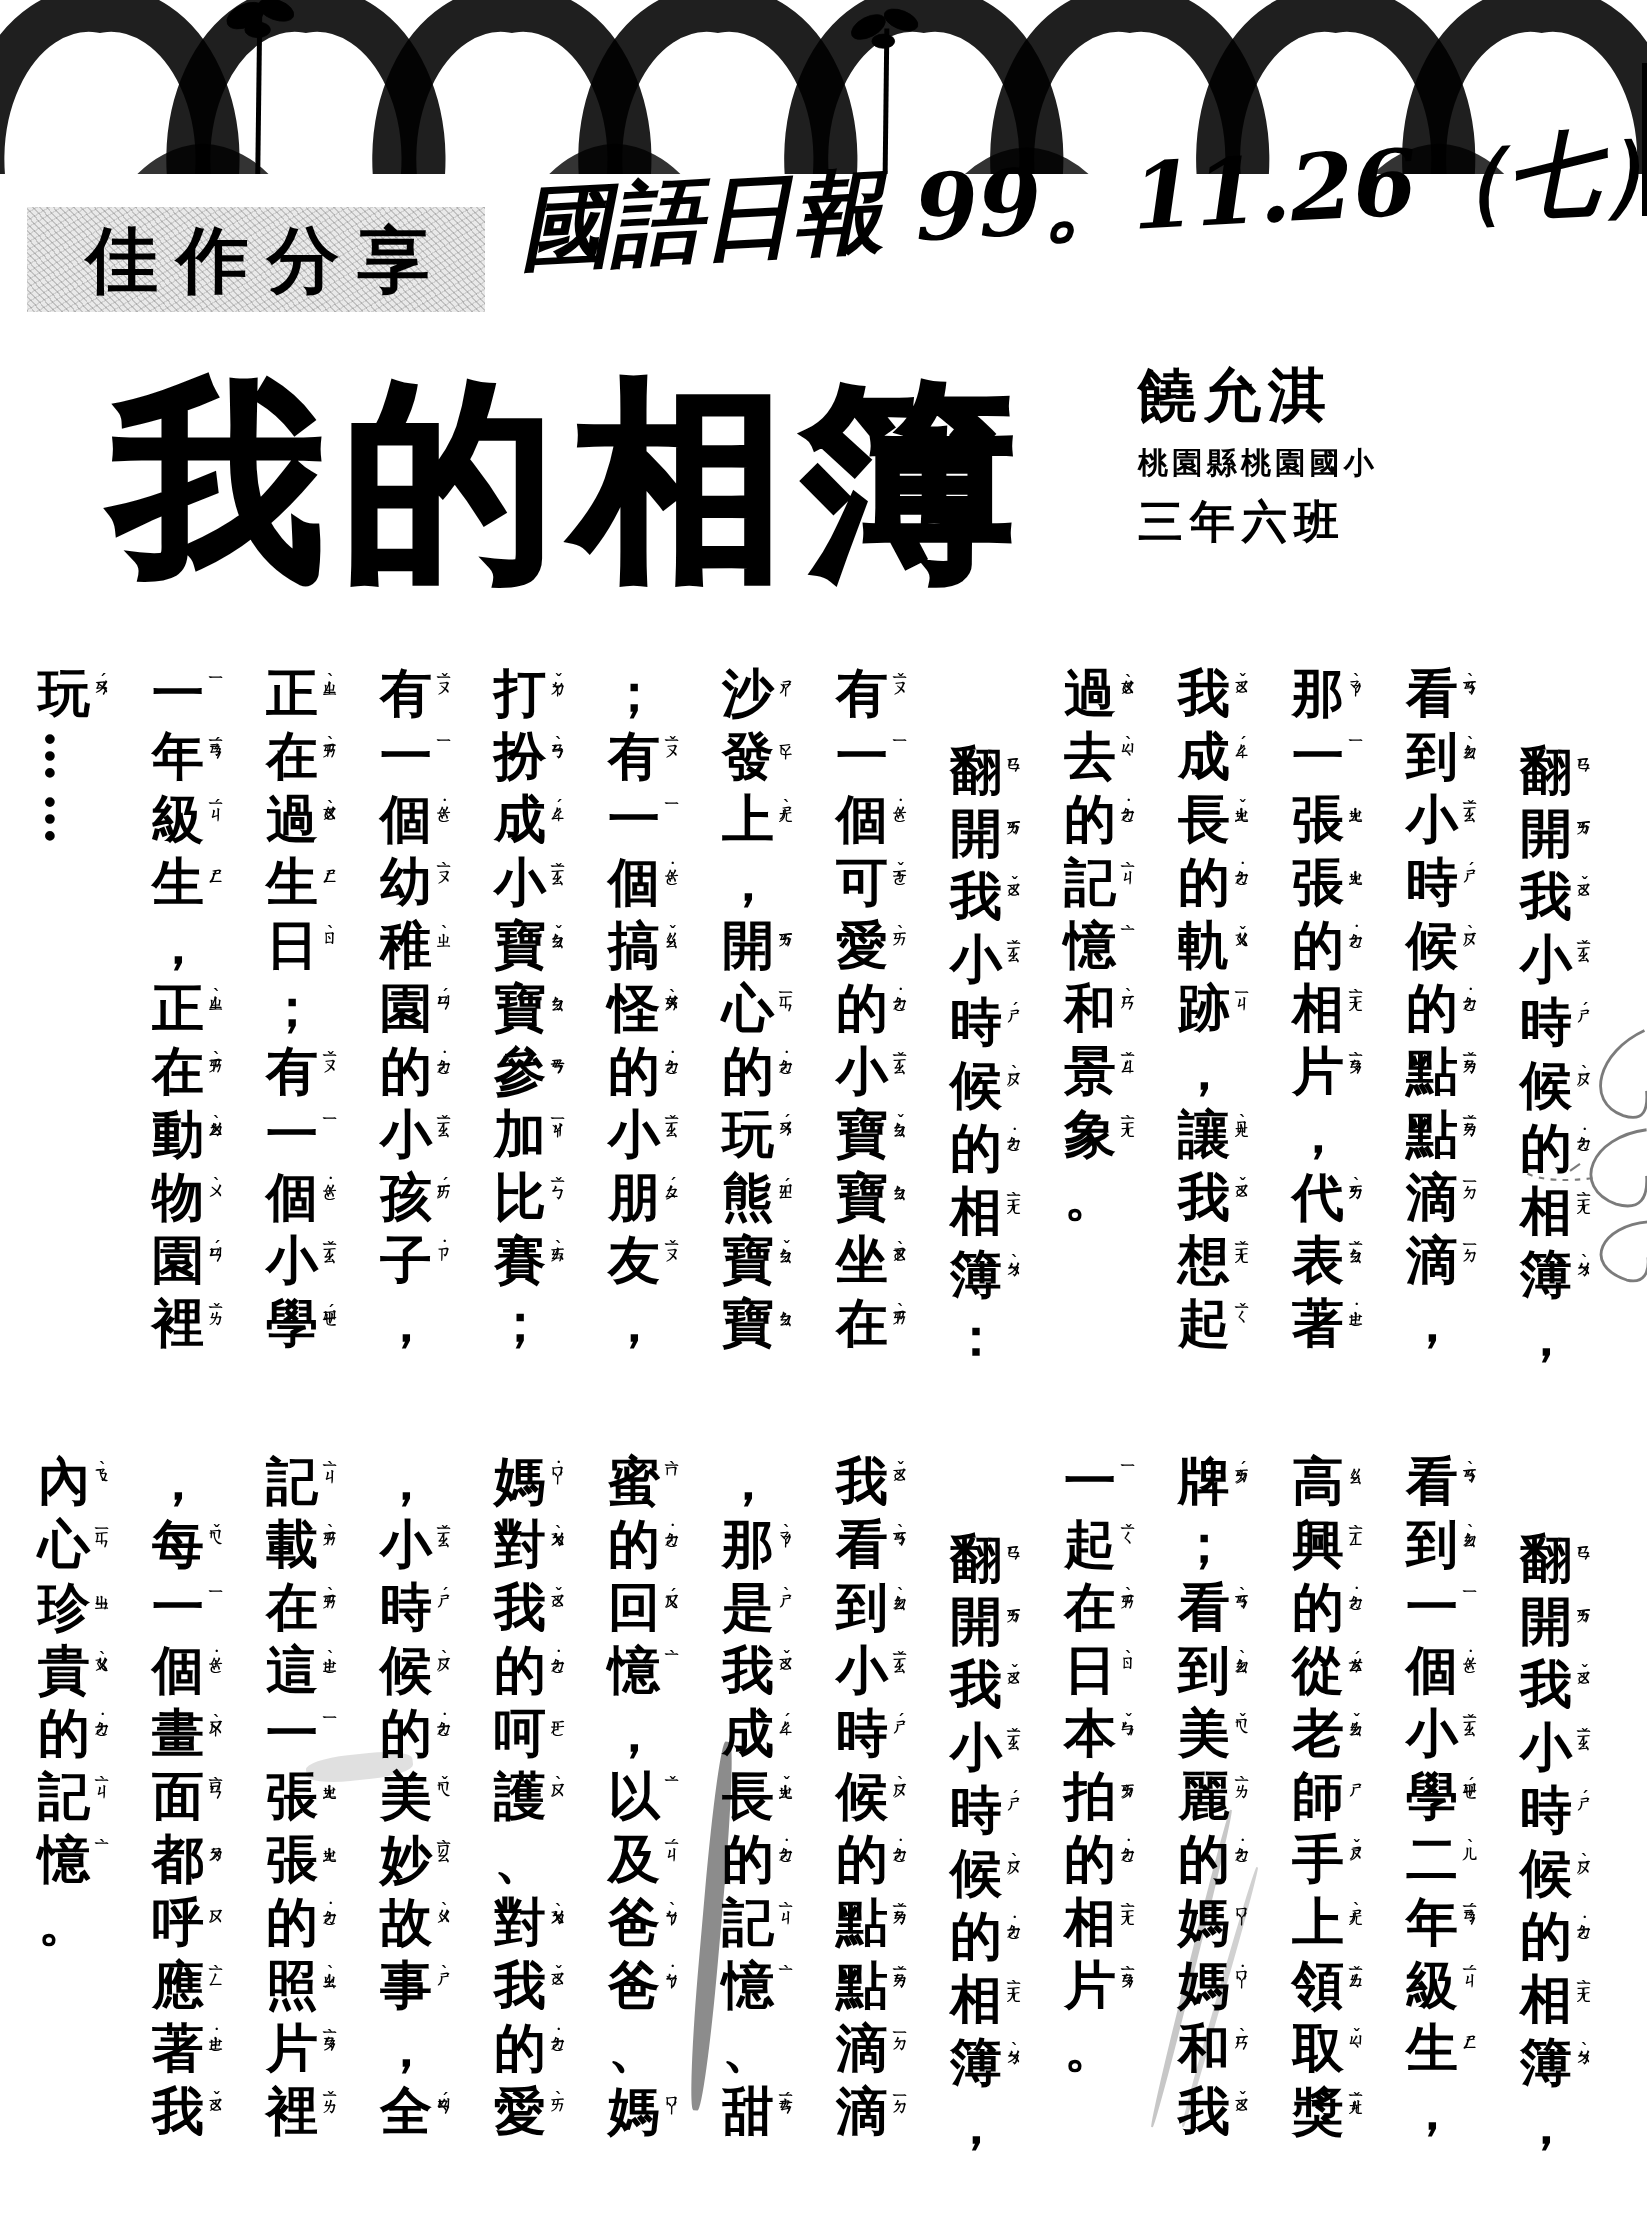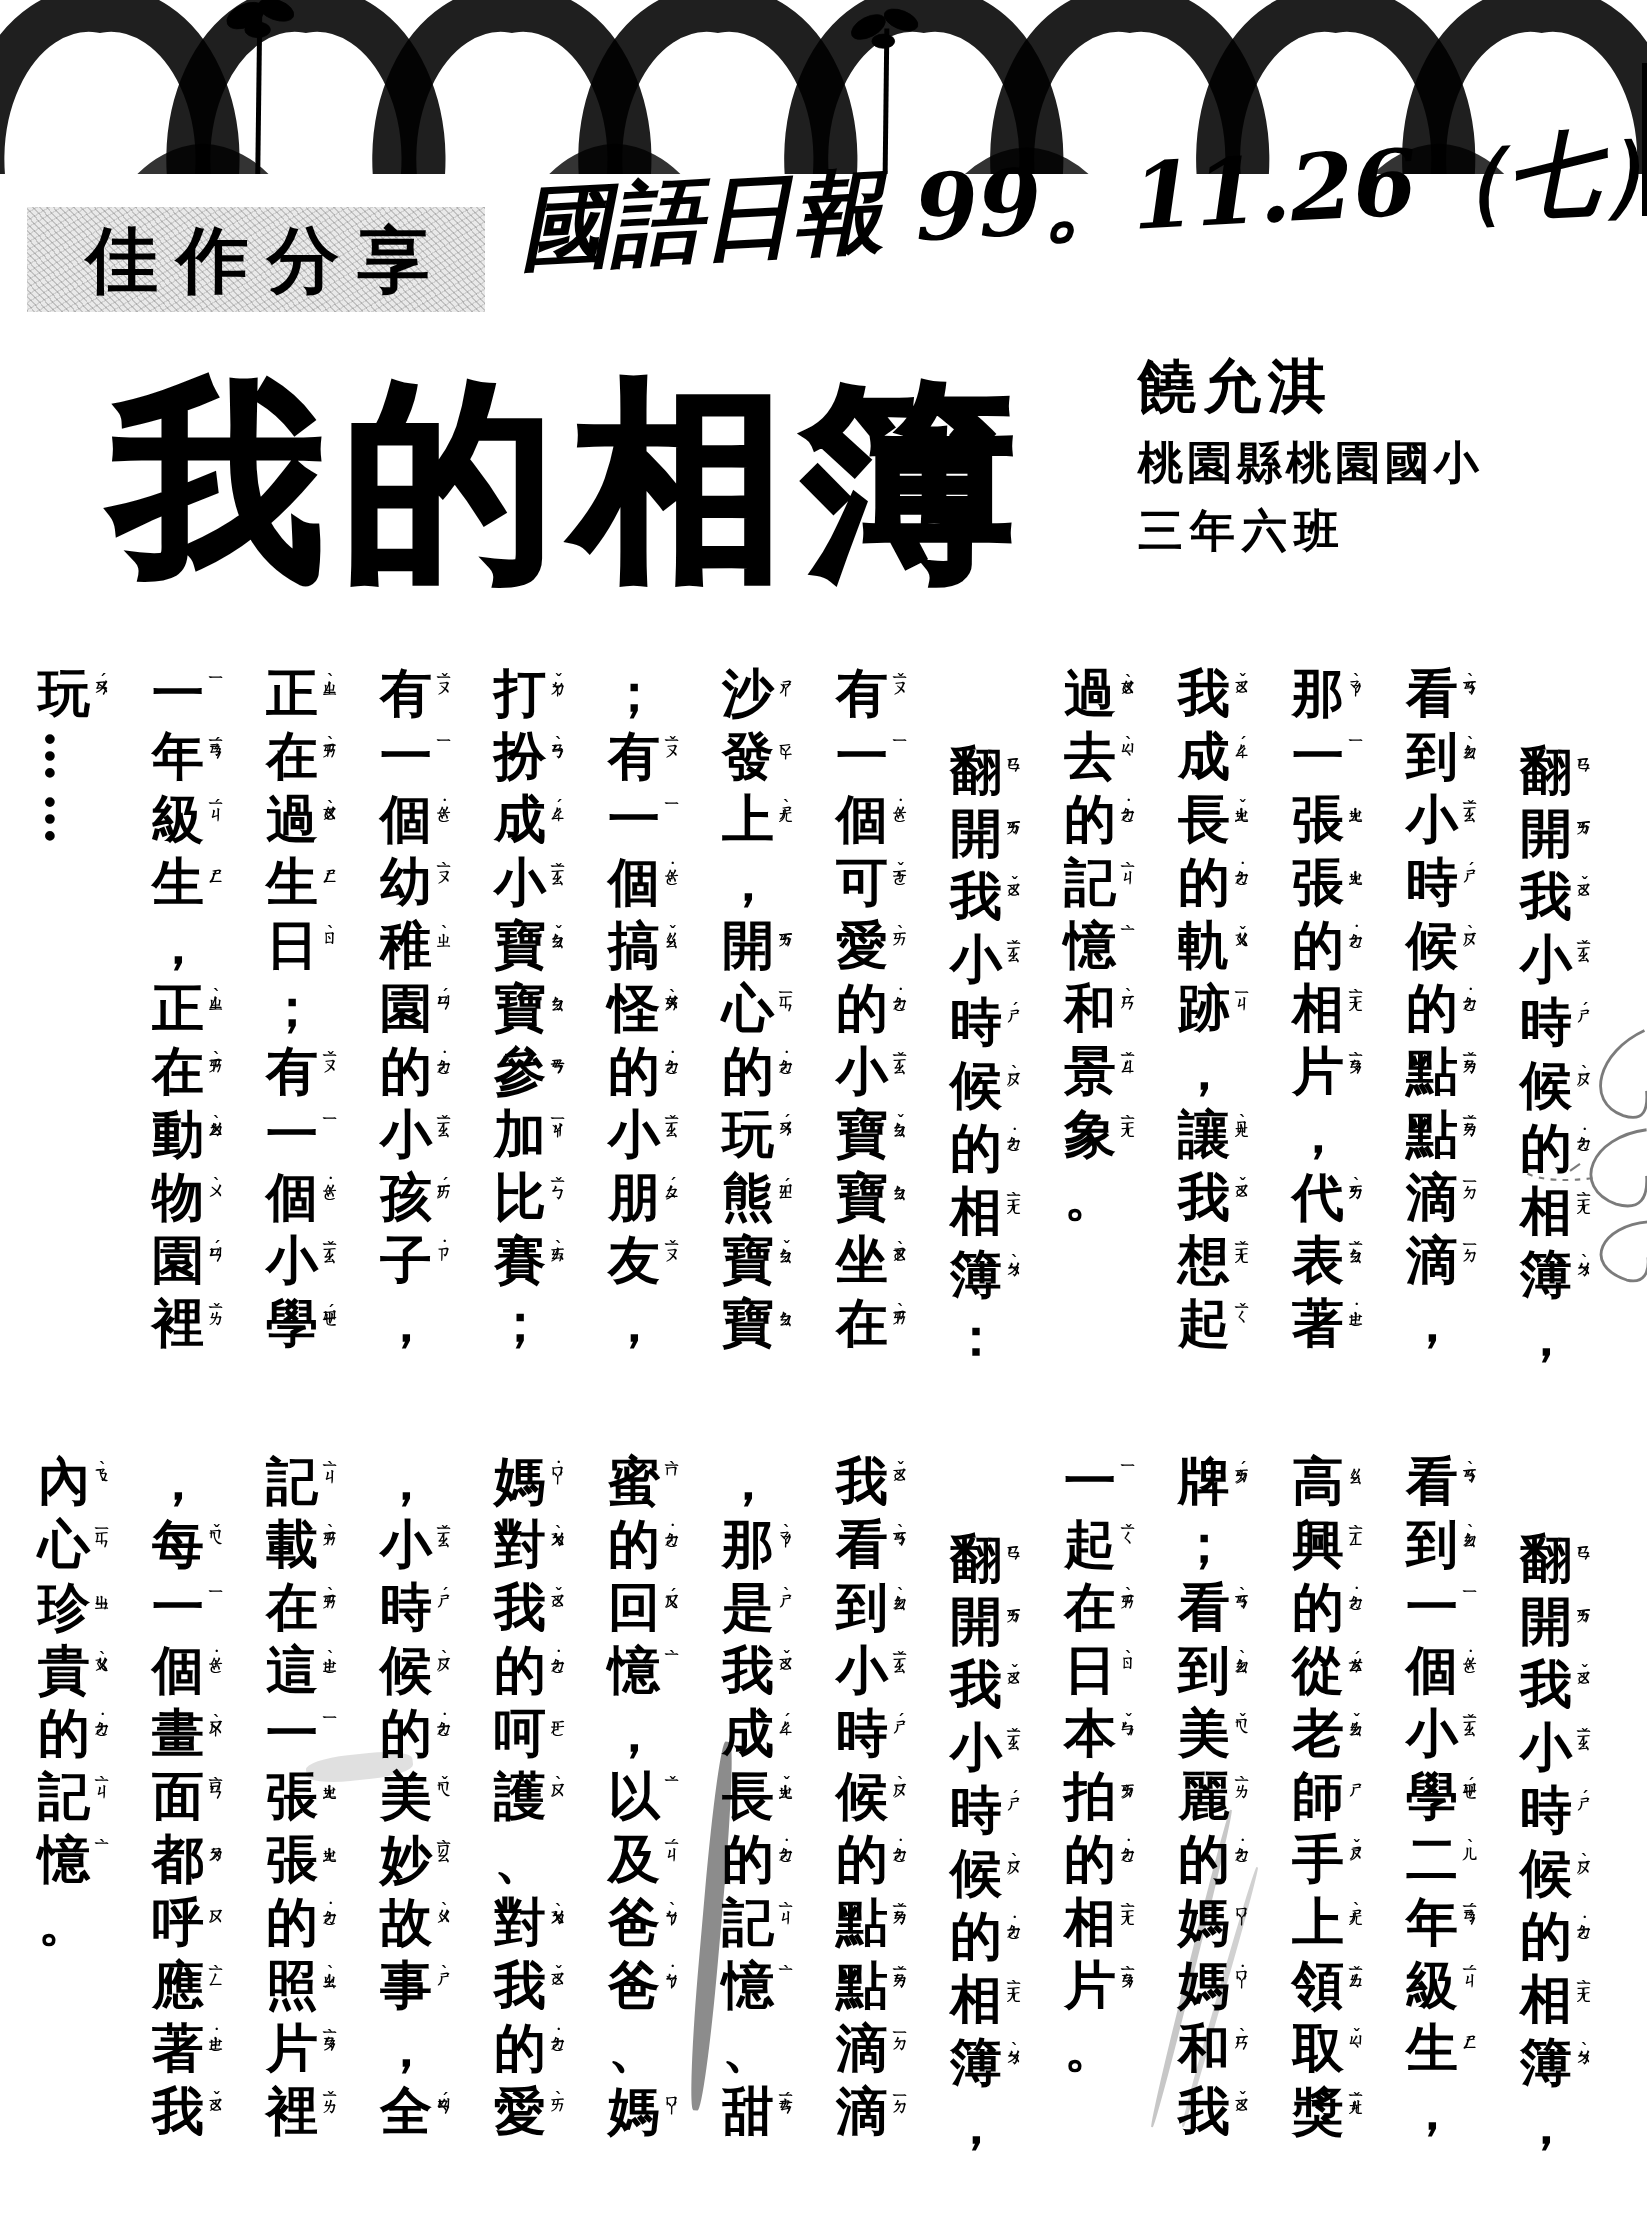--- a/index.html
+++ b/index.html
@@ -30,23 +30,23 @@
     font-family:"DejaVu Serif","Liberation Serif",serif;
     transform:rotate(-3deg);transform-origin:left top;white-space:nowrap;
   }
   
   .title{
     position:absolute;left:96px;top:355px;margin:16px;
     font-size:212px;font-weight:900;letter-spacing:18.5px;line-height:1.05;white-space:nowrap;
     font-family:"DejaVu Sans","Liberation Sans",sans-serif;
     -webkit-text-stroke:5px #000;
   }
-  .byline{position:absolute;left:1138px;top:355px;width:483px;}
+  .byline{position:absolute;left:1138px;top:364px;width:483px;}
   .byline .author{font-size:58px;font-weight:900;letter-spacing:7px;line-height:1.1;}
-  .byline .school{font-size:45px;font-weight:700;letter-spacing:4.3px;margin-top:18.5px;line-height:1.15;}
+  .byline .school{font-size:30px;font-weight:700;letter-spacing:4.3px;margin-top:18.5px;line-height:1.15;}
   .byline .clazz{font-size:45px;font-weight:700;letter-spacing:7px;margin-top:15.6px;line-height:1.15;}
   
   .block{
     position:absolute;right:15.6px;width:1597px;
     display:flex;flex-direction:row-reverse;justify-content:flex-start;align-items:flex-start;
   }
   .block-top{top:663px;height:732px;}
   .block-bottom{top:1451px;height:765px;}
   .col{flex:0 0 114px;width:114px;display:flex;flex-direction:column;align-items:flex-start;}
   .col.indent{padding-top:77px;}

